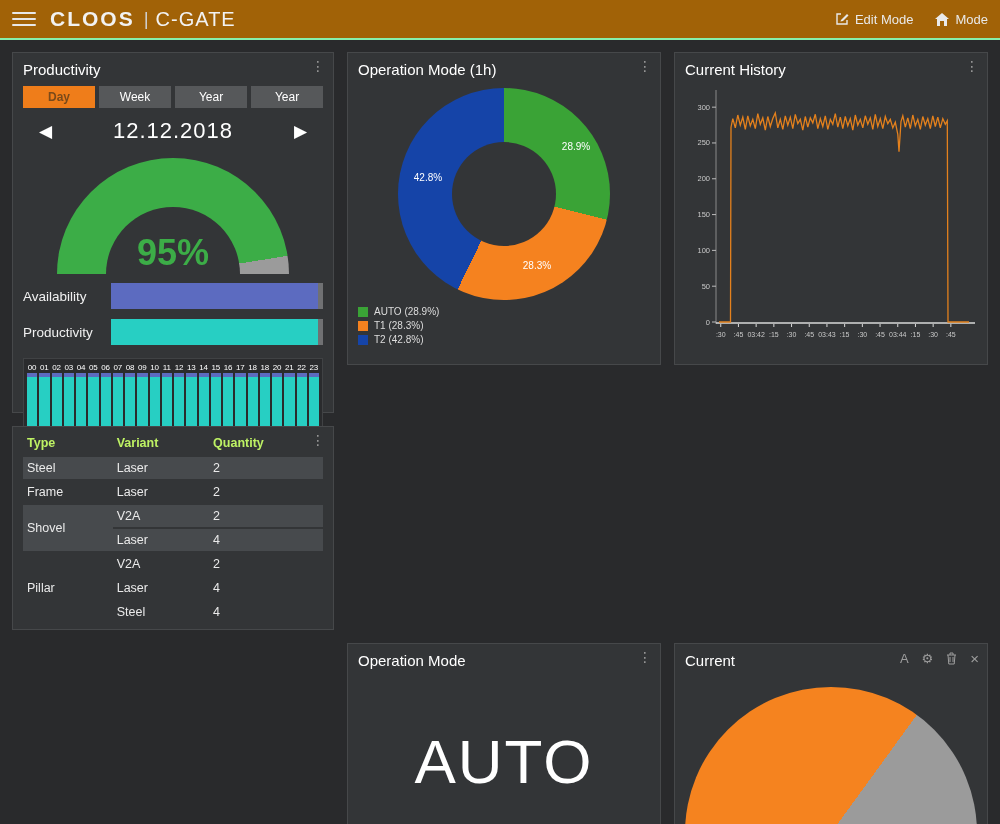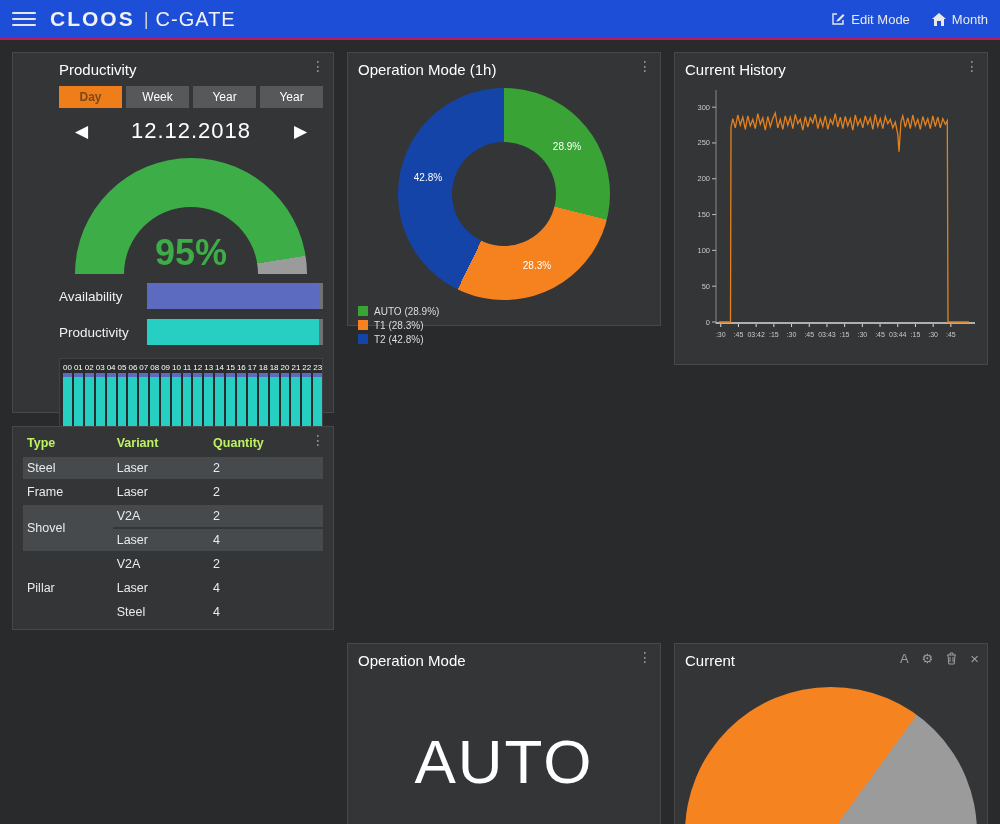--- a/index.html
+++ b/index.html
@@ -1,36 +1,36 @@
 <!DOCTYPE html>
 <html><head>
 <meta charset="utf-8">
 <style>
   * { box-sizing: border-box; margin: 0; padding: 0; }
   html,body { width:1000px; height:824px; background:#292a2c; font-family:"Liberation Sans","DejaVu Sans",sans-serif; overflow:hidden; }
 
   
-  .topbar { height:40px; background:#1d4ed8; border-bottom:2px solid #be185d; display:flex; align-items:center; padding:0 12px; color:#fff; }
+  .topbar { height:40px; background:#a16207; border-bottom:2px solid #86efac; display:flex; align-items:center; padding:0 12px; color:#fff; }
   .hamburger { width:24px; display:flex; flex-direction:column; gap:4px; margin-right:14px; cursor:pointer; }
   .hamburger span { height:2px; background:#e8e8e8; border-radius:1px; }
   .brand { font-size:21px; font-weight:bold; letter-spacing:2px; color:#f2f2f2; }
   .brand-sep { color:#cfcfcf; font-weight:400; margin:0 7px 0 9px; font-size:19px; }
   .product { font-size:20px; font-weight:400; letter-spacing:1px; color:#f2f2f2; }
   .topbar-right { margin-left:auto; display:flex; align-items:center; gap:22px; }
   .top-btn { display:flex; align-items:center; gap:6px; font-size:13px; color:#e9e9e9; cursor:pointer; }
 
   
   .main { padding:12px; display:grid; grid-template-columns:322px 314px 314px; gap:13px; height:782px; }
   .col-left { grid-row:1; grid-column:1; display:flex; flex-direction:column; gap:13px; }
   .panel { background:#333537; border:1px solid #46484a; position:relative; }
   .p-title { color:#fff; font-size:15px; padding:8px 10px 4px 10px; }
   .kebab { position:absolute; top:6px; right:8px; color:#9d9d9d; font-size:14px; line-height:14px; cursor:pointer; }
 
   
-  #panel-productivity { height:361px;padding-left:36px; }
+  #panel-productivity { height:361px; }
   .tabs { display:flex; gap:4px; padding:4px 10px 6px 10px; }
   .tab { flex:1; text-align:center; font-size:12px; padding:4px 0; background:#56585a; color:#fff; cursor:pointer; }
   .tab.active { background:#ef7d1a; color:#7a4a1a; font-weight:bold; }
   .date-row { display:flex; align-items:center; padding:4px 26px; color:#fff; }
   .date-arrow { font-size:17px; color:#fff; cursor:pointer; }
   .date-val { flex:1; text-align:center; font-size:22px; letter-spacing:1px; }
   .gauge-wrap { position:relative; width:232px; height:116px; margin:10px auto 4px auto; }
   .gauge-half { position:absolute; inset:0; border-radius:116px 116px 0 0; }
   .gauge-hole { position:absolute; bottom:0; left:50%; transform:translateX(-50%); width:134px; height:67px; background:#333537; border-radius:67px 67px 0 0; }
   .gauge-text { position:absolute; bottom:0; width:100%; text-align:center; font-size:36px; font-weight:bold; }
@@ -54,21 +54,21 @@
   tr.shaded td { background:#474a4d; }
   .cq-table tr { border-bottom:2px solid #333537; }
 
   
   #panel-opmode1h { position:relative; }
   .donut-wrap { position:relative; width:212px; height:212px; margin:6px auto 0 auto; }
   .donut { position:absolute; inset:0; border-radius:50%; }
   .donut-hole { position:absolute; left:50%; top:50%; transform:translate(-50%,-50%); width:104px; height:104px; border-radius:50%; background:#333537; }
   .slice-label { position:absolute; font-size:10px; color:#fff; transform:translate(-50%,-50%); }
   .legend { padding:6px 10px; }
-  .legend-item { display:flex; gap:6px; margin-bottom:3px; }
+  .legend-item { display:flex; align-items:center; gap:6px; margin-bottom:3px; }
   .legend-swatch { width:10px; height:10px; }
   .legend-text { font-size:10px; color:#ddd; }
 
   
   #panel-history svg { display:block; margin:2px auto 0 auto; }
 
   
   #panel-opmode { display:flex; flex-direction:column; }
   .auto-value { flex:1; display:flex; align-items:center; justify-content:center; color:#fff; font-size:62px; font-weight:400; letter-spacing:2px; }
 
@@ -97,21 +97,21 @@
       <svg width="14" height="14" viewBox="0 0 14 14">
           <path d="M12 8v4H2V2h4" fill="none" stroke="#e9e9e9" stroke-width="1.4"></path>
           <path d="M6 8l6-6 1.5 1.5L8 9l-2.6.6z" fill="#e9e9e9"></path>
         </svg>
       <span>Edit Mode</span>
     </div>
     <div class="top-btn">
       <svg width="14" height="13" viewBox="0 0 14 13">
           <path d="M7 0l7 6h-2v7H9V8H5v5H2V6H0z" fill="#e9e9e9"></path>
         </svg>
-      <span>Month</span>
+      <span>Mode</span>
     </div>
   </div>
 </div>
 
 <div class="main">
 
   <div class="col-left">
 
     <div class="panel" id="panel-productivity">
       <div class="p-title">Productivity</div>
@@ -359,28 +359,28 @@
             </tr>
             <tr class="">
               <td>Steel</td>
               <td>4</td>
             </tr>
           </tbody>
       </table>
     </div>
   </div>
 
-  <div class="panel" id="panel-opmode1h" style="grid-column:2; grid-row:1; height:274px;">
+  <div class="panel" id="panel-opmode1h" style="grid-column:2; grid-row:1; height:313px;">
     <div class="p-title">Operation Mode (1h)</div>
     <div class="kebab">⋮</div>
     <div class="donut-wrap">
       <div class="donut" id="donut" style="background: conic-gradient(rgb(58, 163, 54) 0deg, rgb(58, 163, 54) 104.04deg, rgb(245, 130, 31) 104.04deg, rgb(245, 130, 31) 205.92deg, rgb(21, 68, 168) 205.92deg, rgb(21, 68, 168) 360deg);"></div>
       <div class="donut-hole"></div>
       <div id="donut-labels">
-          <div class="slice-label" style="left: 169px; top: 57.9999px;">28.9%</div>
+          <div class="slice-label" style="left: 178px; top: 57.9999px;">28.9%</div>
           <div class="slice-label" style="left: 138.989px; top: 176.68px;">28.3%</div>
           <div class="slice-label" style="left: 29.9869px; top: 88.5069px;">42.8%</div>
         </div>
     </div>
     <div class="legend" id="donut-legend">
         <div class="legend-item">
           <span class="legend-swatch" style="background: rgb(58, 163, 54);"></span>
           <span class="legend-text">AUTO (28.9%)</span>
         </div>
         <div class="legend-item">

